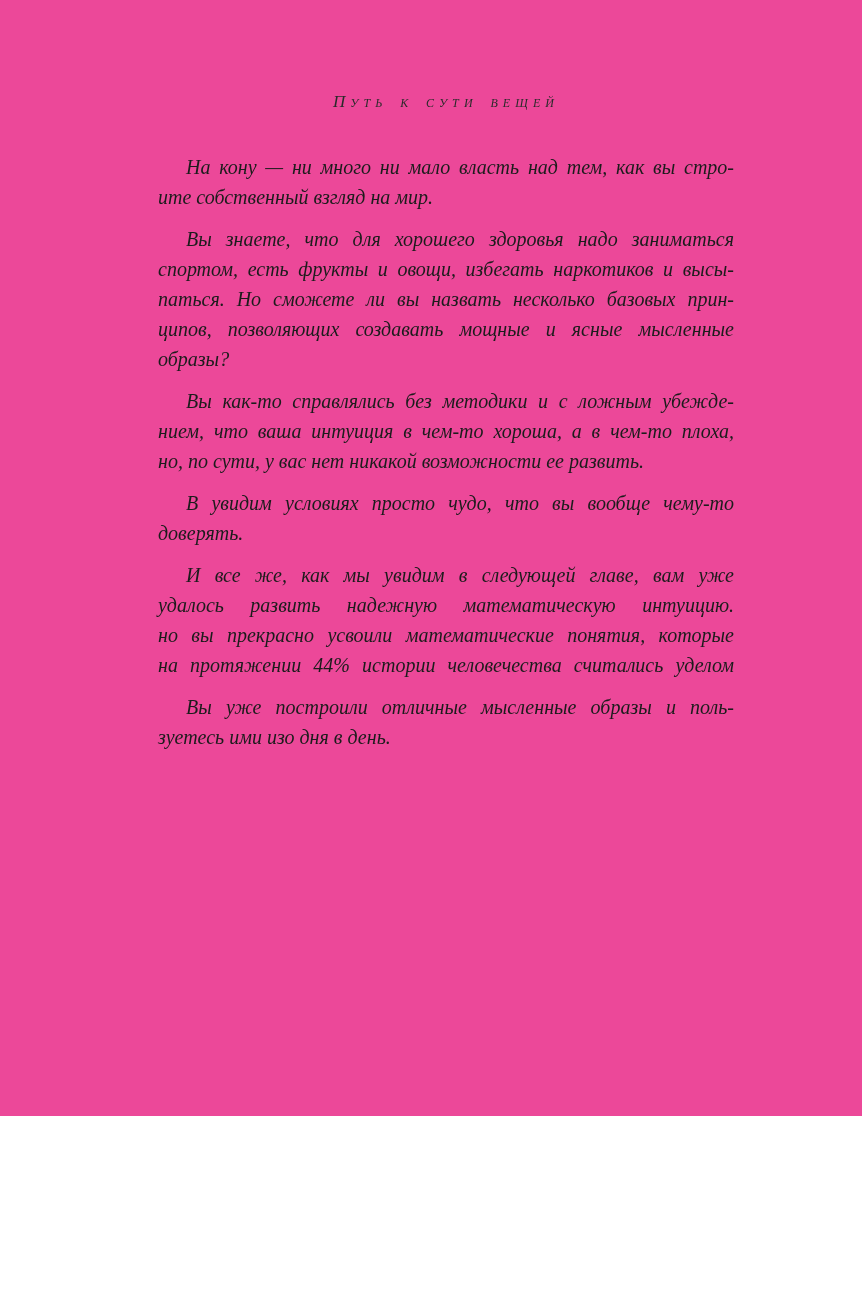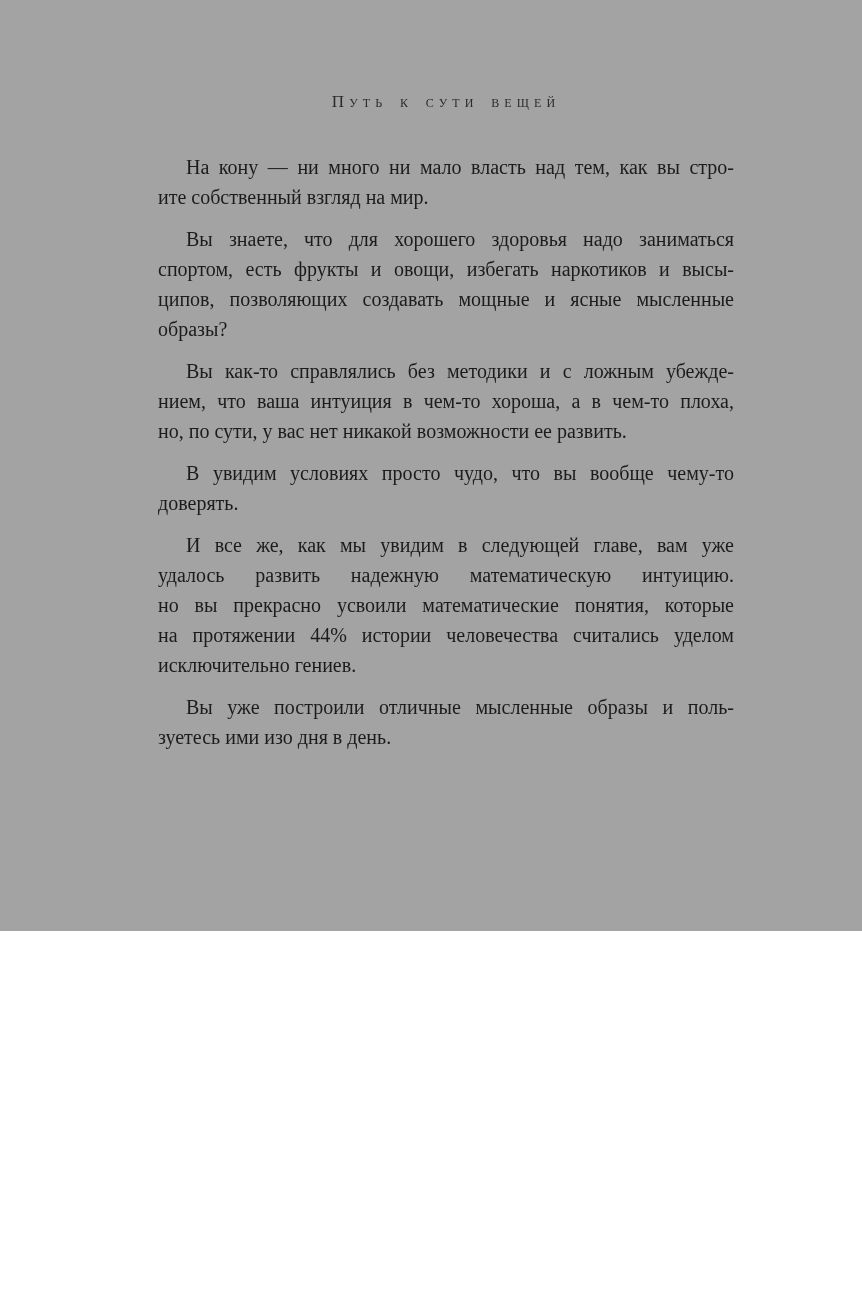--- a/index.html
+++ b/index.html
@@ -3,24 +3,25 @@
 <meta charset="utf-8">
 <style>
   html, body {
     margin: 0;
     padding: 0;
     background: #ffffff;
   }
   .page {
     position: relative;
     width: 862px;
-    height: 931px;
-    background: #a3a3a3;
+    height: 1116px;
+    background: #ec4899;
     overflow: hidden;
     font-family: "Liberation Serif", "DejaVu Serif", serif;
+    font-style: italic;
   }
   .running-head {
     position: absolute;
     top: 92px;
     left: 146px;
     width: 600px;
     text-align: center;
   }
   .rh-text {
     font-size: 17px;
@@ -60,37 +61,37 @@
     <span class="rh-text">Путь к сути вещей</span>
   </div>
   <div class="text-block" id="text-block">
       <div class="para">
         <div class="line first">На кону — ни много ни мало власть над тем, как вы стро-</div>
         <div class="line last">ите собственный взгляд на мир.</div>
       </div>
       <div class="para">
         <div class="line first">Вы знаете, что для хорошего здоровья надо заниматься</div>
         <div class="line">спортом, есть фрукты и овощи, избегать наркотиков и высы-</div>
+        <div class="line">паться. Но сможете ли вы назвать несколько базовых прин-</div>
         <div class="line">ципов, позволяющих создавать мощные и ясные мысленные</div>
         <div class="line last">образы?</div>
       </div>
       <div class="para">
         <div class="line first">Вы как-то справлялись без методики и с ложным убежде-</div>
         <div class="line">нием, что ваша интуиция в чем-то хороша, а в чем-то плоха,</div>
         <div class="line last">но, по сути, у вас нет никакой возможности ее развить.</div>
       </div>
       <div class="para">
         <div class="line first">В увидим условиях просто чудо, что вы вообще чему-то</div>
         <div class="line last">доверять.</div>
       </div>
       <div class="para">
         <div class="line first">И все же, как мы увидим в следующей главе, вам уже</div>
         <div class="line">удалось развить надежную математическую интуицию.</div>
         <div class="line">но вы прекрасно усвоили математические понятия, которые</div>
         <div class="line">на протяжении 44% истории человечества считались уделом</div>
-        <div class="line last">исключительно гениев.</div>
       </div>
       <div class="para">
         <div class="line first">Вы уже построили отличные мысленные образы и поль-</div>
         <div class="line last">зуетесь ими изо дня в день.</div>
       </div>
     </div>
 </div>
 
 </body></html>

